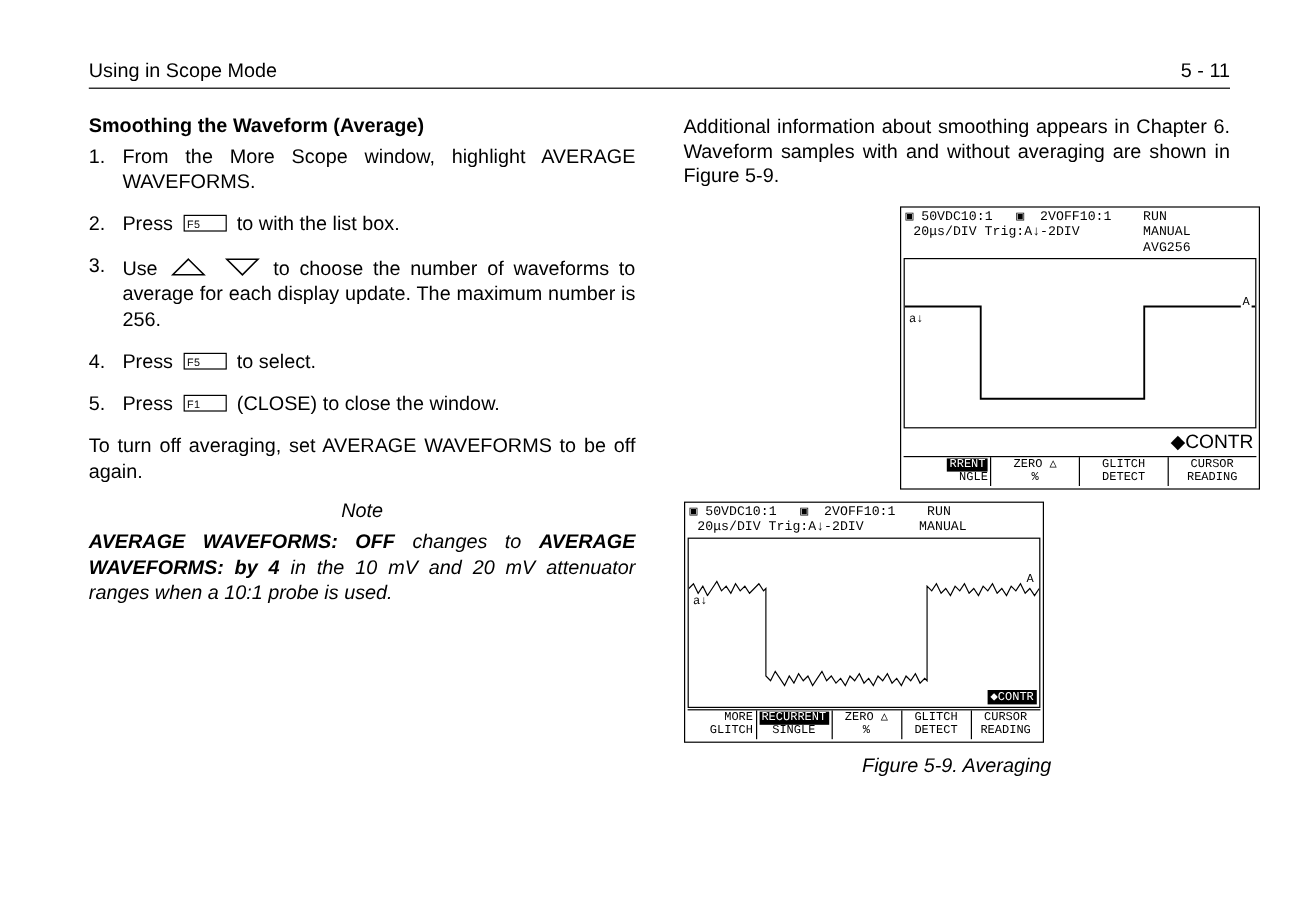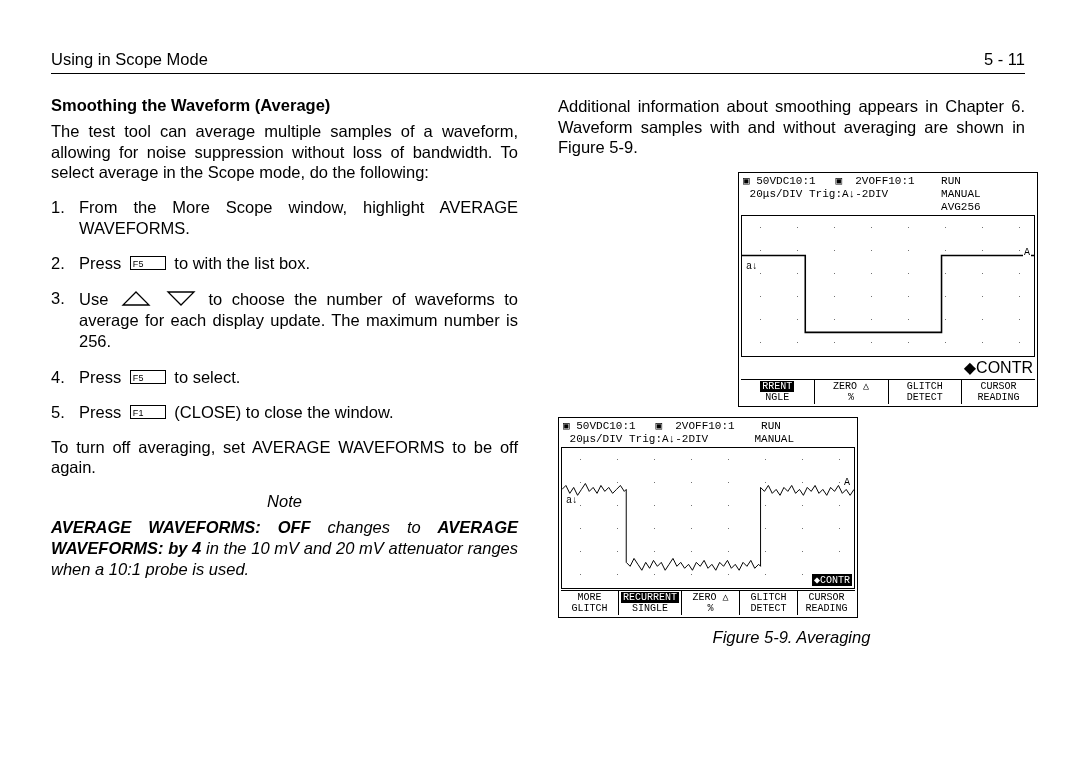--- a/index.html
+++ b/index.html
@@ -9,21 +9,21 @@
     height: 762px;
     background: #ffffff;
     font-family: Arial, Helvetica, sans-serif;
     color: #000;
   }
   .page {
     position: relative;
     width: 1080px;
     height: 762px;
     box-sizing: border-box;
-    padding: 50px 55px 0 51px;
+    padding: 50px 55px 0 74px;
   }
   .cols {
     display: flex;
     gap: 40px;
   }
   .col {
     flex: 1 1 0;
     min-width: 0;
   }
   .header-row {
@@ -162,39 +162,38 @@
     font-size: 10px;
     line-height: 11px;
     display:flex;
     border-top:1px solid #000;
     margin-top:1px;
   }
   .scope .fbar > div {
     flex:1; text-align:center; padding:1px 2px;
     border-left:1px solid #000;
   }
-  .scope .fbar > div:first-child { border-left:none; }
+  .scope .fbar > div:first-child { border-left:none;text-align:right; }
   .scope .fbar .inv { background:#000; color:#fff; }
 </style>
 </head>
 <body>
 
 <div class="page">
 
   <div class="header-row">
     <span>Using in Scope Mode</span>
     <span>5 - 11</span>
   </div>
 
   <div class="cols">
 
     <div class="col">
       <div class="section-title">Smoothing the Waveform (Average)</div>
 
-      <p class="just">The test tool can average multiple samples of a waveform, allowing for noise suppression without loss of bandwidth. To select average in the Scope mode, do the following:</p>
 
       <ol class="steps">
         <li>
           <span>From the More Scope window, highlight AVERAGE WAVEFORMS.</span>
         </li>
         <li>
           <span>Press </span><span class="keycap">F5</span><span> to with the list box.</span>
         </li>
         <li>
           <span>Use </span>

